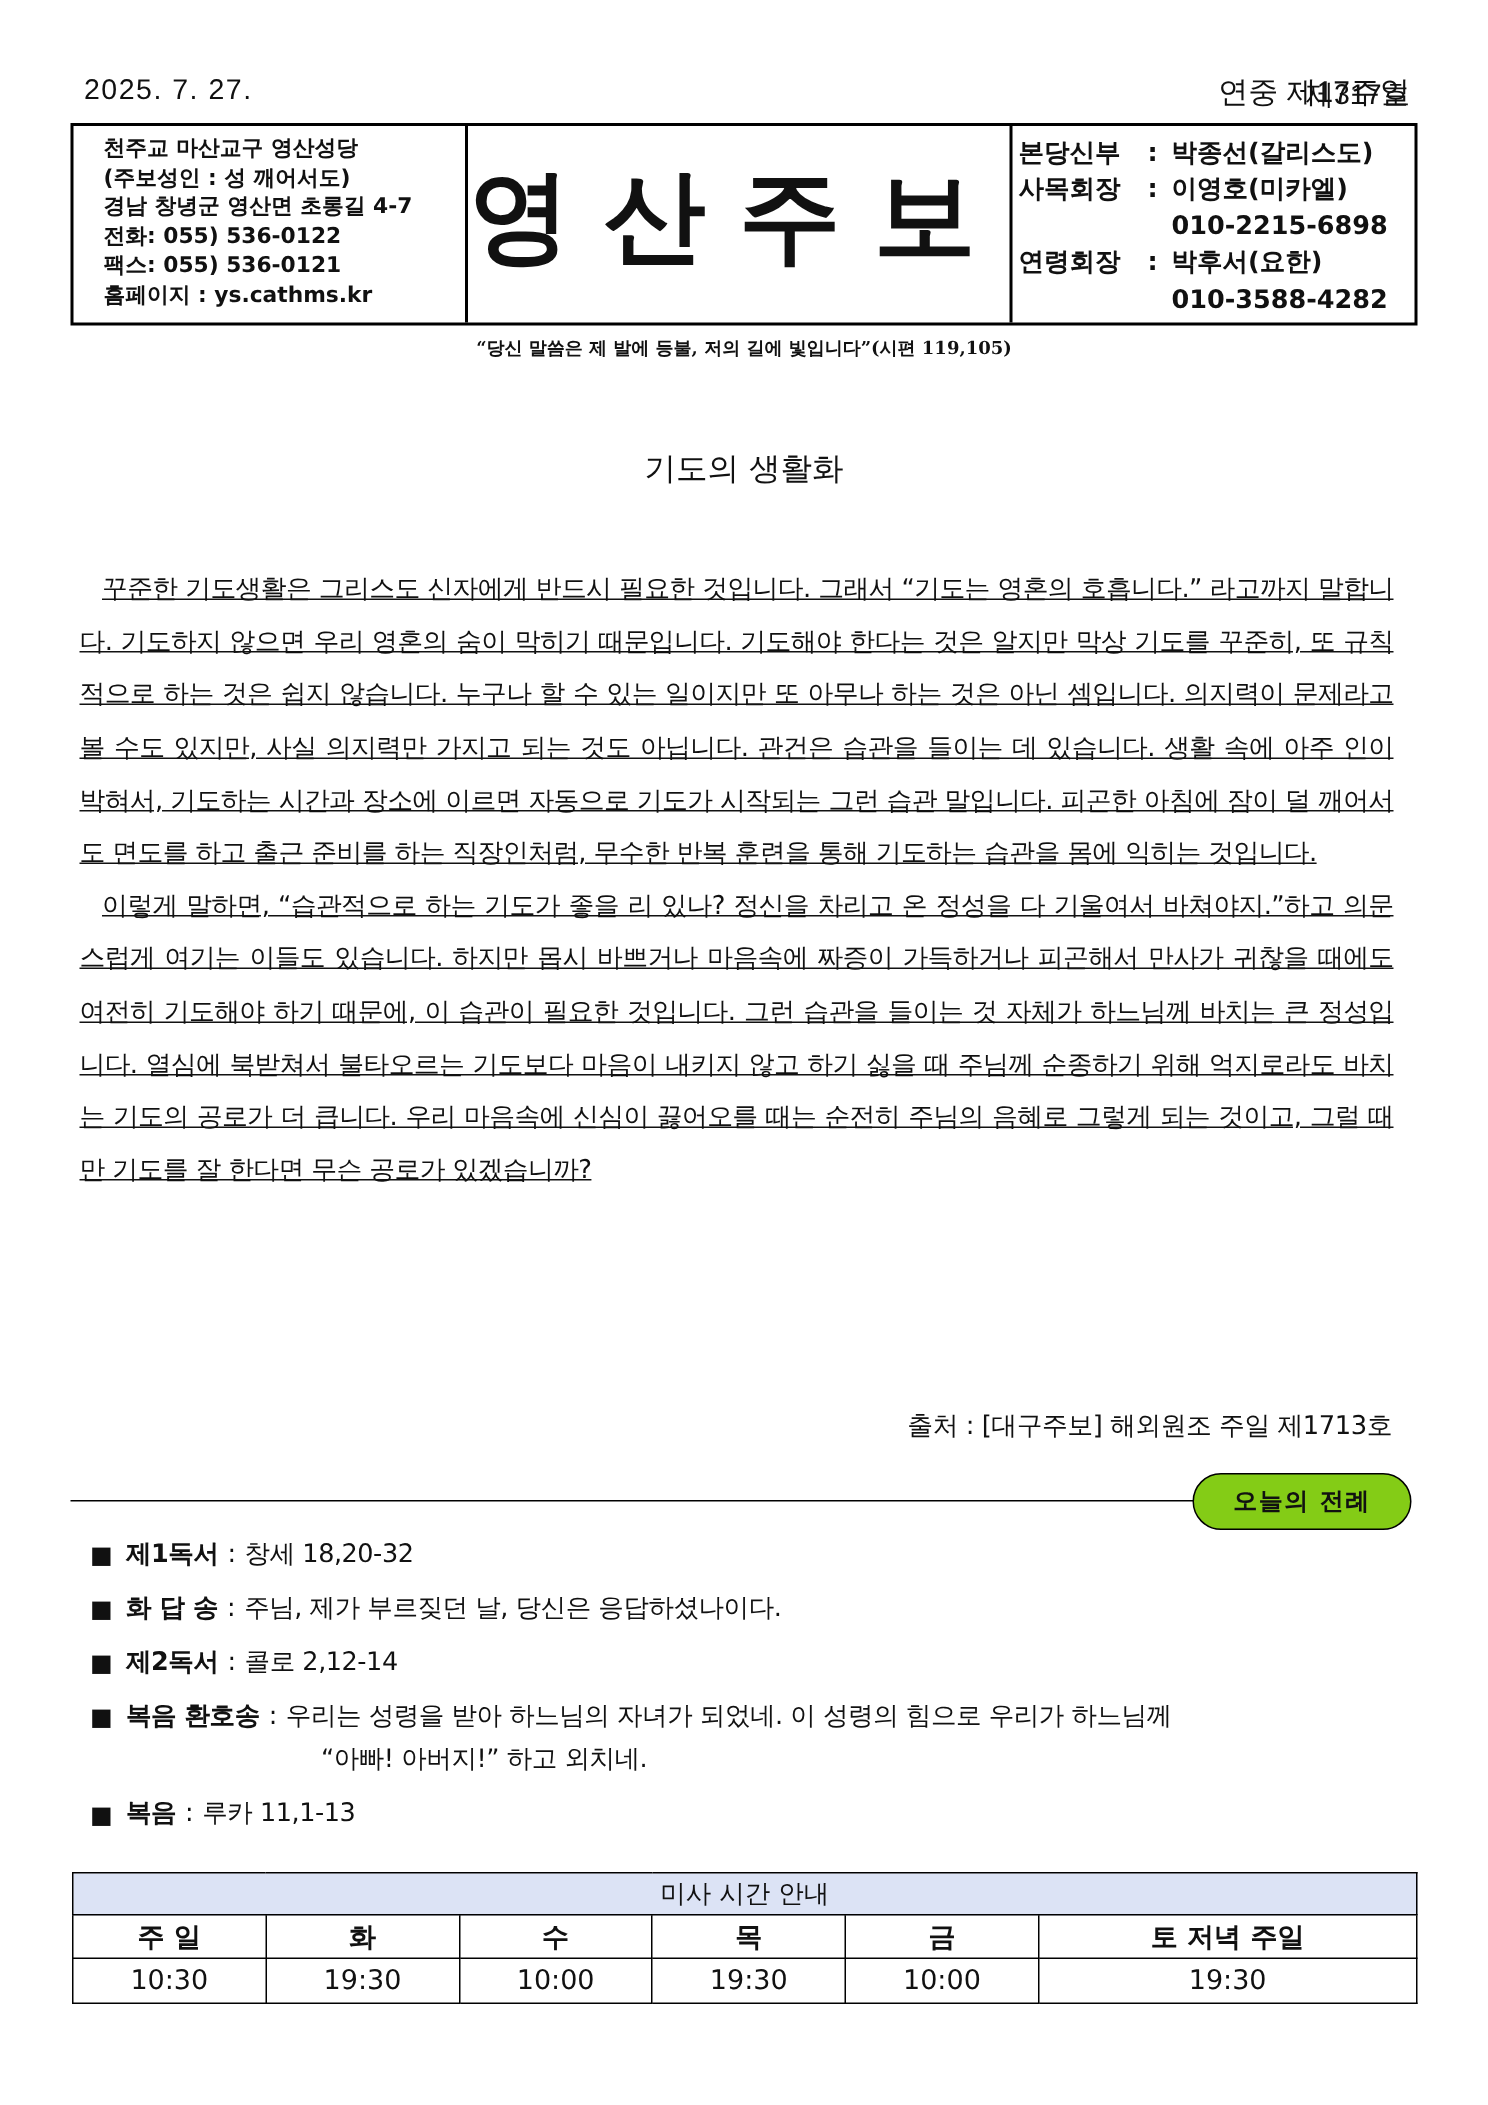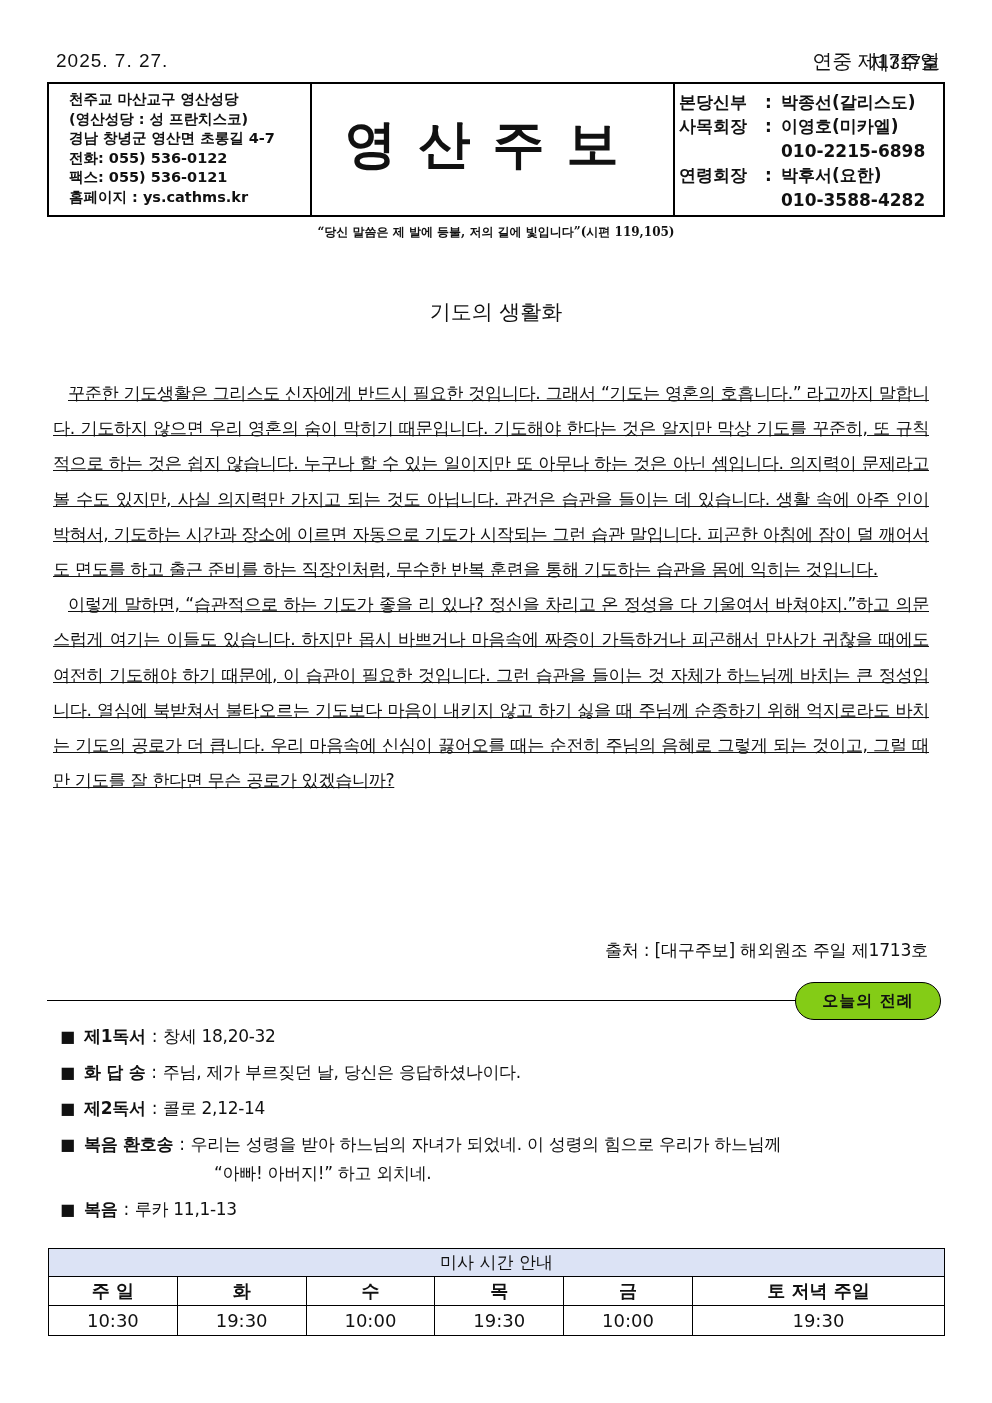--- a/index.html
+++ b/index.html
@@ -7,21 +7,21 @@
   .abs { position: absolute; }
 
   .topline { top: 48px; left: 52px; width: 888px; height: 30px; font-size: 19px; font-family: "Liberation Sans", sans-serif; }
   .topline .date { position: absolute; left: 4px; top: 2px; letter-spacing: 1px; }
   .topline .week { position: absolute; left: 0; right: 0; text-align: right; top: 0px; font-size: 20px; }
   .topline .issue { position: absolute; right: 0; top: 2px; }
 
   .masthead { top: 82px; left: 47px; width: 898px; height: 135px; border: 2px solid #000; box-sizing: border-box; display: flex; }
   .mh-left { width: 263px; border-right: 2px solid #000; padding: 6px 0 0 20px; box-sizing: border-box; font-size: 14.5px; line-height: 19.6px; font-weight: bold; }
   .mh-center { flex: 1; border-right: 2px solid #000; display: flex; align-items: center; justify-content: center; }
-  .mh-title { font-family: Liberation Sans, sans-serif; font-size: 52px; font-weight: bold; letter-spacing: 22px; margin-top: -10px; }
+  .mh-title { font-family: Liberation Sans, sans-serif; font-size: 68px; font-weight: bold; letter-spacing: 22px; margin-top: -10px; }
   .mh-right { width: 268px; padding: 6px 0 0 4px; box-sizing: border-box; font-size: 17px; line-height: 24.4px; font-weight: bold; }
   .mh-right .row { display: flex; white-space: nowrap; }
   .mh-right .lbl { width: 86px; }
   .mh-right .sep { width: 16px; text-align: left; }
   .mh-right .indent { padding-left: 102px; }
 
   .verse { top: 224px; left: 0; width: 992px; text-align: center; font-family: "DejaVu Serif", serif; font-weight: bold; font-size: 12px; }
 
   .title { top: 298px; left: 0; width: 992px; text-align: center; font-size: 21px; }
 
@@ -52,21 +52,21 @@
 
 <div class="abs topline">
   <span class="date">2025. 7. 27.</span>
   <span class="week">연중 제17주일</span>
   <span class="issue">제317호</span>
 </div>
 
 <div class="abs masthead">
   <div class="mh-left">
     <div>천주교 마산교구 영산성당</div>
-    <div>(영산성당 : 성 프란치스코)</div>
+    <div>(주보성인 : 성 깨어서도)</div>
     <div>경남 창녕군 영산면 초롱길 4-7</div>
     <div>전화: 055) 536-0122</div>
     <div>팩스: 055) 536-0121</div>
     <div>홈페이지 : ys.cathms.kr</div>
   </div>
   <div class="mh-center">
     <span class="mh-title">영산주보</span>
   </div>
   <div class="mh-right">
     <div class="row">

